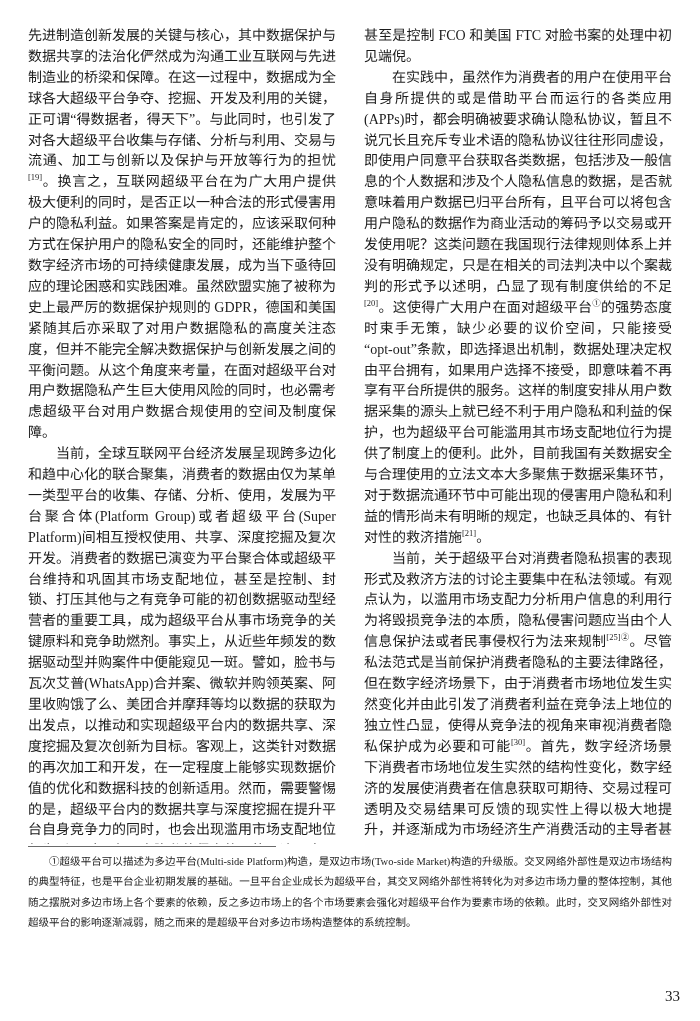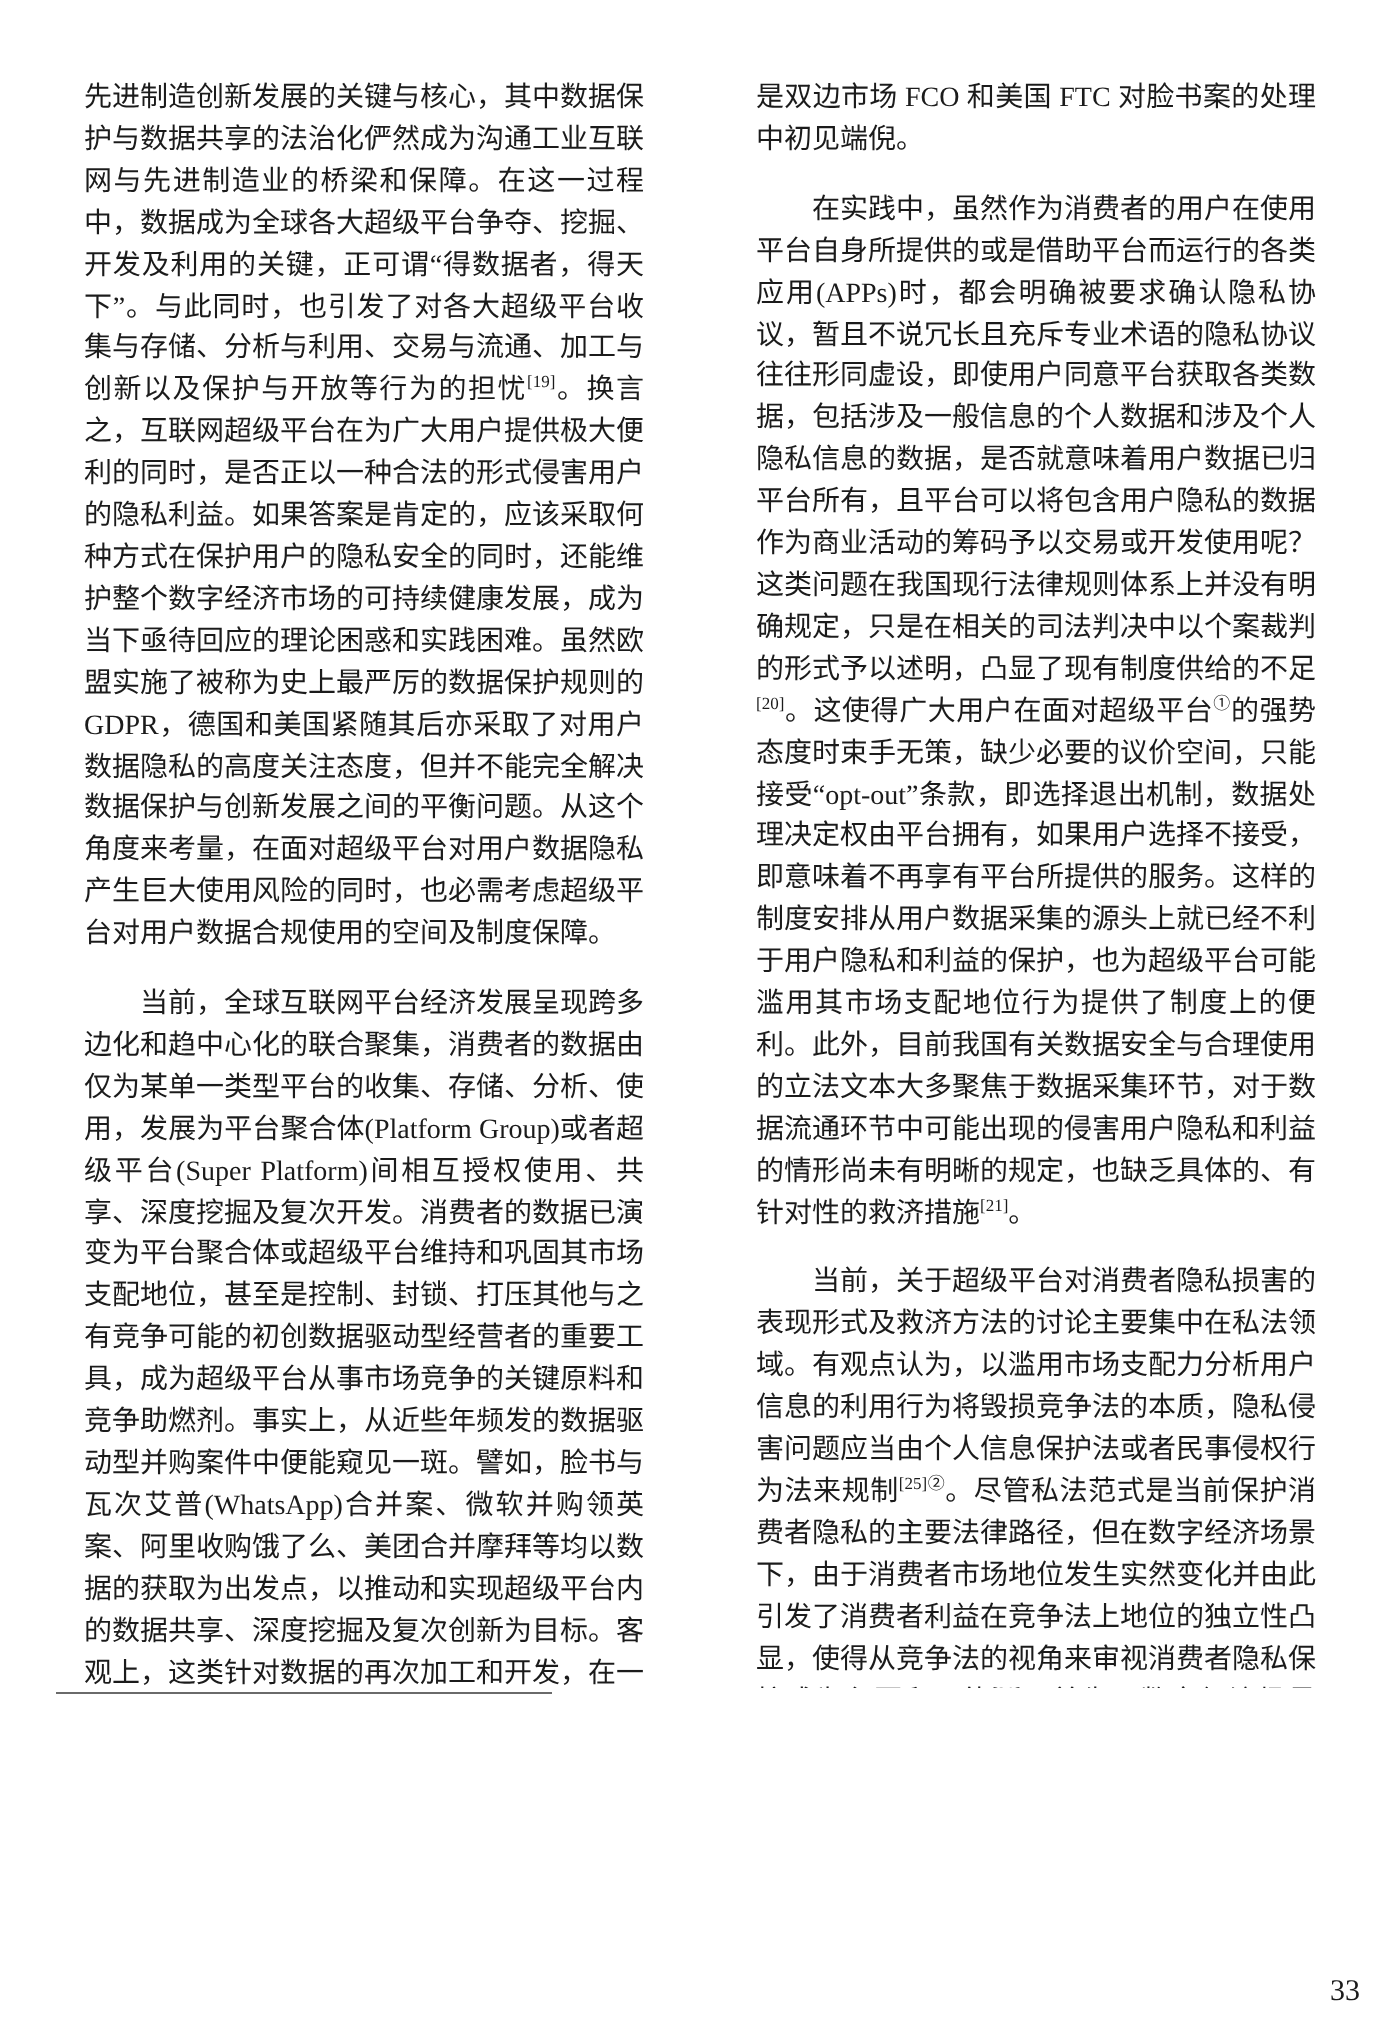--- a/index.html
+++ b/index.html
@@ -14,21 +14,21 @@
   }
   .text-columns{
     position:absolute;left:28px;top:26px;width:644px;height:818px;
     display:flex;gap:28px;overflow:hidden;
   }
   .column{
     width:308px;height:818px;overflow:hidden;
     font-size:14px;line-height:20.9px;
     text-align:justify;
   }
-  .column p{margin:14px;}
+  .column p{margin:0;}
   .column p.indent{text-indent:2em;}
   sup.ref{
     font-size:8.5px;line-height:0;vertical-align:super;
   }
   .footnote-rule{
     position:absolute;left:28px;top:846px;width:248px;height:0;
     border-top:1px solid #6a6a6a;
   }
   .footnotes{
     position:absolute;left:28px;top:852px;width:644px;height:152px;overflow:hidden;
@@ -45,26 +45,27 @@
 
 <div class="page">
 
   <div class="text-columns">
     <div class="column">
         <p>先进制造创新发展的关键与核心，其中数据保护与数据共享的法治化俨然成为沟通工业互联网与先进制造业的桥梁和保障。在这一过程中，数据成为全球各大超级平台争夺、挖掘、开发及利用的关键，正可谓“得数据者，得天下”。与此同时，也引发了对各大超级平台收集与存储、分析与利用、交易与流通、加工与创新以及保护与开放等行为的担忧<sup class="ref">[19]</sup>。换言之，互联网超级平台在为广大用户提供极大便利的同时，是否正以一种合法的形式侵害用户的隐私利益。如果答案是肯定的，应该采取何种方式在保护用户的隐私安全的同时，还能维护整个数字经济市场的可持续健康发展，成为当下亟待回应的理论困惑和实践困难。虽然欧盟实施了被称为史上最严厉的数据保护规则的 GDPR，德国和美国紧随其后亦采取了对用户数据隐私的高度关注态度，但并不能完全解决数据保护与创新发展之间的平衡问题。从这个角度来考量，在面对超级平台对用户数据隐私产生巨大使用风险的同时，也必需考虑超级平台对用户数据合规使用的空间及制度保障。</p>
         <p class="indent">当前，全球互联网平台经济发展呈现跨多边化和趋中心化的联合聚集，消费者的数据由仅为某单一类型平台的收集、存储、分析、使用，发展为平台聚合体(Platform Group)或者超级平台(Super Platform)间相互授权使用、共享、深度挖掘及复次开发。消费者的数据已演变为平台聚合体或超级平台维持和巩固其市场支配地位，甚至是控制、封锁、打压其他与之有竞争可能的初创数据驱动型经营者的重要工具，成为超级平台从事市场竞争的关键原料和竞争助燃剂。事实上，从近些年频发的数据驱动型并购案件中便能窥见一斑。譬如，脸书与瓦次艾普(WhatsApp)合并案、微软并购领英案、阿里收购饿了么、美团合并摩拜等均以数据的获取为出发点，以推动和实现超级平台内的数据共享、深度挖掘及复次创新为目标。客观上，这类针对数据的再次加工和开发，在一定程度上能够实现数据价值的优化和数据科技的创新适用。然而，需要警惕的是，超级平台内的数据共享与深度挖掘在提升平台自身竞争力的同时，也会出现滥用市场支配地位行为以及对平台用户隐私的侵害的可能，这一点已</p>
       </div>
 
     <div class="column">
-        <p>是双边市场 FCO 和美国 FTC 对脸书案的处理中初见端倪。</p>
+        <p>甚至是控制 FCO 和美国 FTC 对脸书案的处理中初见端倪。</p>
         <p class="indent">在实践中，虽然作为消费者的用户在使用平台自身所提供的或是借助平台而运行的各类应用(APPs)时，都会明确被要求确认隐私协议，暂且不说冗长且充斥专业术语的隐私协议往往形同虚设，即使用户同意平台获取各类数据，包括涉及一般信息的个人数据和涉及个人隐私信息的数据，是否就意味着用户数据已归平台所有，且平台可以将包含用户隐私的数据作为商业活动的筹码予以交易或开发使用呢？这类问题在我国现行法律规则体系上并没有明确规定，只是在相关的司法判决中以个案裁判的形式予以述明，凸显了现有制度供给的不足<sup class="ref">[20]</sup>。这使得广大用户在面对超级平台<sup class="ref">①</sup>的强势态度时束手无策，缺少必要的议价空间，只能接受“opt-out”条款，即选择退出机制，数据处理决定权由平台拥有，如果用户选择不接受，即意味着不再享有平台所提供的服务。这样的制度安排从用户数据采集的源头上就已经不利于用户隐私和利益的保护，也为超级平台可能滥用其市场支配地位行为提供了制度上的便利。此外，目前我国有关数据安全与合理使用的立法文本大多聚焦于数据采集环节，对于数据流通环节中可能出现的侵害用户隐私和利益的情形尚未有明晰的规定，也缺乏具体的、有针对性的救济措施<sup class="ref">[21]</sup>。</p>
         <p class="indent">当前，关于超级平台对消费者隐私损害的表现形式及救济方法的讨论主要集中在私法领域。有观点认为，以滥用市场支配力分析用户信息的利用行为将毁损竞争法的本质，隐私侵害问题应当由个人信息保护法或者民事侵权行为法来规制<sup class="ref">[25]②</sup>。尽管私法范式是当前保护消费者隐私的主要法律路径，但在数字经济场景下，由于消费者市场地位发生实然变化并由此引发了消费者利益在竞争法上地位的独立性凸显，使得从竞争法的视角来审视消费者隐私保护成为必要和可能<sup class="ref">[30]</sup>。首先，数字经济场景下消费者市场地位发生实然的结构性变化，数字经济的发展使消费者在信息获取可期待、交易过程可透明及交易结果可反馈的现实性上得以极大地提升，并逐渐成为市场经济生产消费活动的主导者甚</p>
       </div>
   </div>
 
   <div class="footnote-rule"></div>
 
   <div class="footnotes">
+      <p class="indent">①超级平台可以描述为多边平台(Multi-side Platform)构造，是双边市场(Two-side Market)构造的升级版。交叉网络外部性是双边市场结构的典型特征，也是平台企业初期发展的基础。一旦平台企业成长为超级平台，其交叉网络外部性将转化为对多边市场力量的整体控制，其他随之摆脱对多边市场上各个要素的依赖，反之多边市场上的各个市场要素会强化对超级平台作为要素市场的依赖。此时，交叉网络外部性对超级平台的影响逐渐减弱，随之而来的是超级平台对多边市场构造整体的系统控制。</p>
     </div>
 
   <div class="page-number">33</div>
 
 </div>
 
 </body></html>

